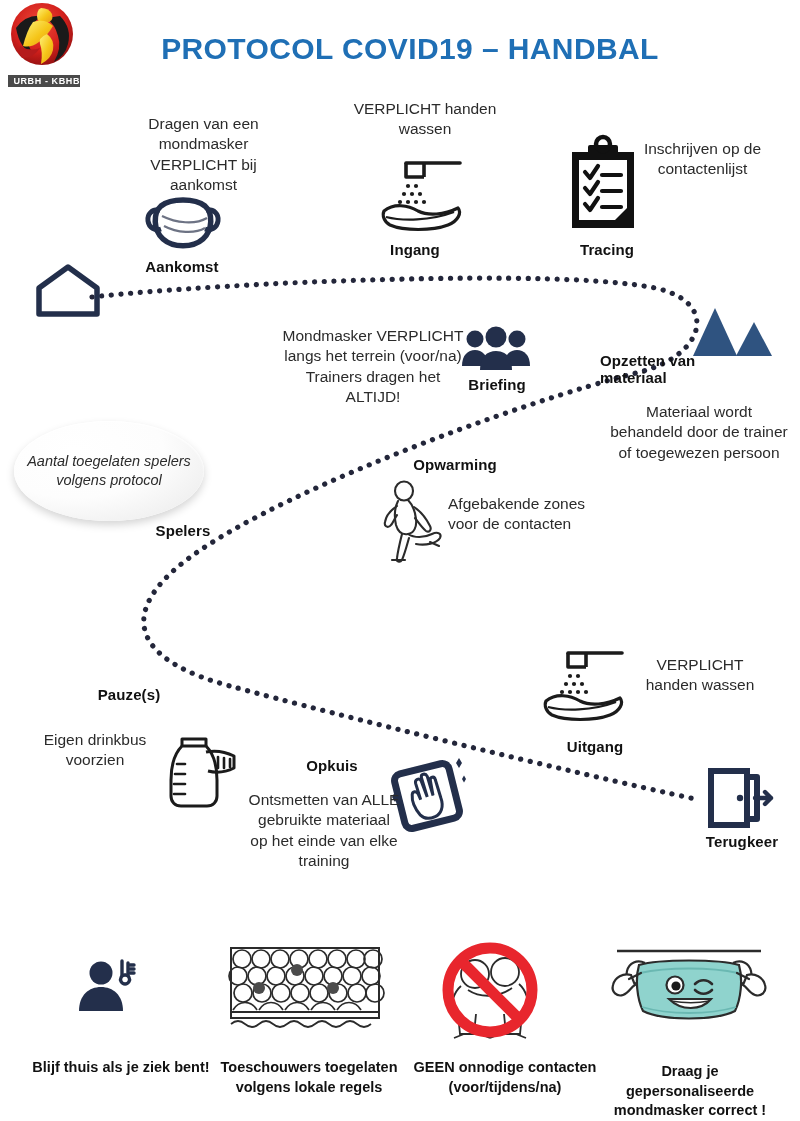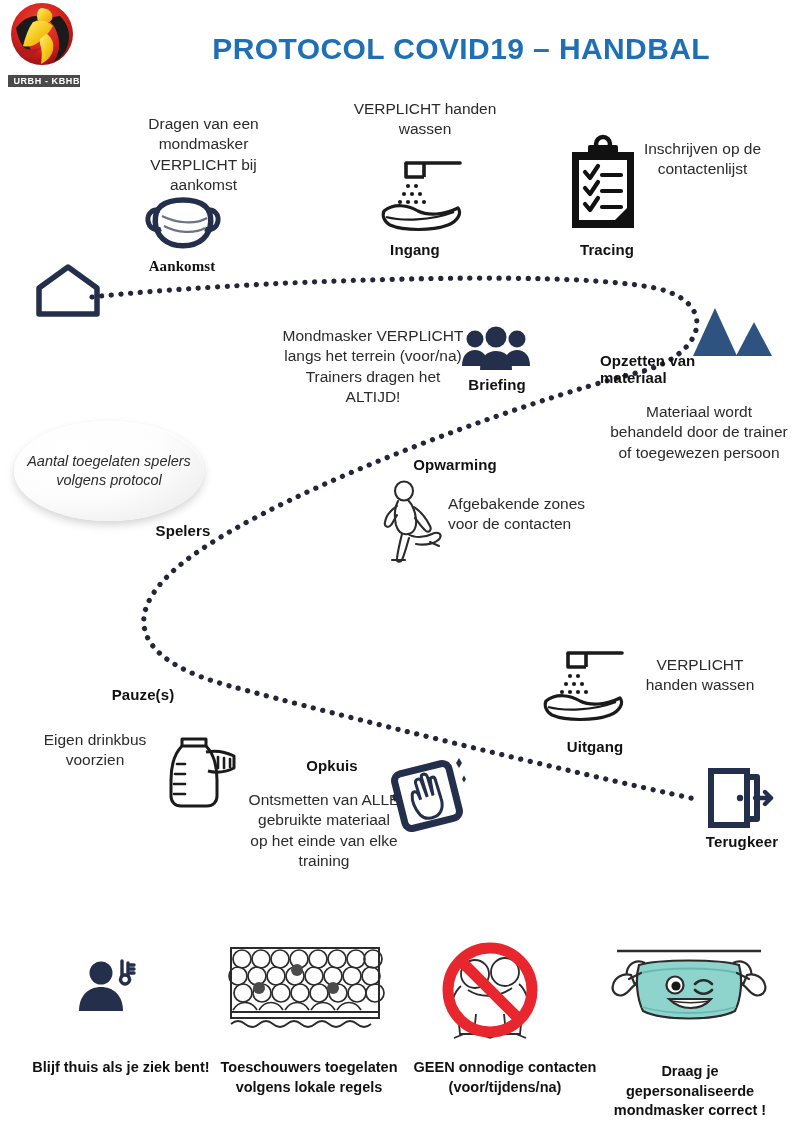--- a/index.html
+++ b/index.html
@@ -44,41 +44,41 @@
       <path d="M10 26 q10 -14 26 -12 q-12 8 -14 18 q-2 12 6 20 q-14 -4 -18 -26z" fill="#1a1a1a"></path>
       <path d="M54 14 q12 12 8 28 q-3 12 -14 18 q8 -14 4 -26 q-3 -12 -12 -18z" fill="#1a1a1a"></path>
       <path d="M35 6 q8 0 11 6 q2 8 -6 9 q-9 1 -9 -7 q0 -6 4 -8z" fill="url(#lgY)"></path>
       <path d="M27 20 q12 -4 20 4 q-6 10 -14 16 q-8 6 -16 4 q4 -16 10 -24z" fill="url(#lgY)"></path>
       <path d="M41 32 q8 6 6 16 q-2 9 -12 14 q2 -12 -1 -20 q-2 -6 7 -10z" fill="url(#lgY)"></path>
       <path d="M14 44 q10 6 20 2 q-6 10 -18 10 q-4 -6 -2 -12z" fill="#b51b1c"></path>
     </svg>
     <div class="logo-cap" style="margin:1px 0 0 2px;">URBH - KBHB</div>
   </div>
 
-  <div class="abs title" style="left:110px;top:32px;width:600px;text-align:right;">PROTOCOL COVID19 – HANDBAL</div>
+  <div class="abs title" style="left:110px;top:32px;width:600px;">PROTOCOL COVID19 – HANDBAL</div>
 
   <svg class="abs" style="left:0;top:0;" width="800" height="900">
     <path d="M92 297 C 230 282, 560 268, 655 288
              C 720 302, 705 355, 640 372
              C 520 402, 250 500, 172 572
              C 120 620, 140 662, 230 686
              C 340 716, 560 770, 700 800" fill="none" stroke="#23263a" stroke-width="5.2" stroke-linecap="round" stroke-dasharray="0.1 9.6"></path>
   </svg>
 
   <div class="abs txt" style="left:116px;top:114px;width:175px;">Dragen van een mondmasker VERPLICHT bij aankomst</div>
   <div class="abs" style="left:143px;top:192px;">
     <svg width="80" height="62" viewBox="0 0 80 62">
       <path d="M18 14 C 28 6, 52 6, 62 14 C 70 21, 70 38, 60 47 C 50 56, 30 56, 20 47 C 10 38, 10 21, 18 14z" fill="none" stroke="#232f4b" stroke-width="5.5"></path>
       <path d="M17 18 C 9 17, 4 22, 5 29 C 6 36, 12 39, 18 37" fill="none" stroke="#232f4b" stroke-width="5"></path>
       <path d="M63 18 C 71 17, 76 22, 75 29 C 74 36, 68 39, 62 37" fill="none" stroke="#232f4b" stroke-width="5"></path>
       <path d="M19 24 C 33 31, 52 33, 64 26" fill="none" stroke="#6d7384" stroke-width="2.2"></path>
       <path d="M21 34 C 34 41, 52 42, 62 36" fill="none" stroke="#6d7384" stroke-width="2.2"></path>
     </svg>
   </div>
-  <div class="abs lbl" style="left:120px;top:258px;width:124px;font-family:Liberation Serif, serif;">Aankomst</div>
+  <div class="abs lbl" style="left:120px;top:258px;width:124px;">Aankomst</div>
 
   <div class="abs" style="left:33px;top:262px;">
     <svg width="70" height="56" viewBox="0 0 70 56">
       <path d="M6 52 L6 26 L35 5 L64 26 L64 52 Z" fill="none" stroke="#232f4b" stroke-width="5.5" stroke-linejoin="round"></path>
     </svg>
   </div>
 
   <div class="abs txt" style="left:342px;top:99px;width:166px;">VERPLICHT handen wassen</div>
   <div class="abs" style="left:378px;top:155px;">
     <svg width="92" height="78" viewBox="0 0 92 78">
@@ -165,21 +165,21 @@
         <path d="M36 27 C 42 31, 48 38, 52 46 C 54 50, 51 53, 48 51 C 44 48, 40 42, 37 38"></path>
         <path d="M30 54 C 36 58, 46 58, 54 54 C 60 51, 64 54, 62 58 C 59 63, 48 66, 38 64"></path>
         <path d="M24 54 C 22 62, 20 70, 19 78 C 18 82, 22 83, 24 80 C 27 73, 29 65, 31 58"></path>
         <path d="M14 80 L27 80"></path>
         <path d="M52 62 L61 66"></path>
       </g>
     </svg>
   </div>
   <div class="abs txt" style="left:448px;top:494px;width:140px;text-align:left;">Afgebakende zones voor de contacten</div>
 
-  <div class="abs lbl" style="left:88px;top:686px;width:110px;">Pauze(s)</div>
+  <div class="abs lbl" style="left:74px;top:686px;width:110px;">Pauze(s)</div>
   <div class="abs txt" style="left:30px;top:730px;width:130px;">Eigen drinkbus voorzien</div>
   <div class="abs" style="left:160px;top:730px;">
     <svg width="82" height="80" viewBox="0 0 82 80">
       <g fill="none" stroke="#1b1b1b" stroke-width="3" stroke-linejoin="round">
         <path d="M22 16 L22 9 L46 9 L46 16"></path>
         <path d="M22 16 C 14 24, 11 36, 11 50 L11 66 C 11 72, 15 76, 21 76 L47 76 C 53 76, 57 72, 57 66 L57 50 C 57 36, 54 24, 46 16 Z"></path>
         <path d="M46 22 C 56 20, 66 22, 74 26 L74 38 C 66 42, 56 43, 48 41"></path>
       </g>
       <g stroke="#1b1b1b" stroke-width="2.6" stroke-linecap="round">
         <path d="M17 34 L25 34"></path>

